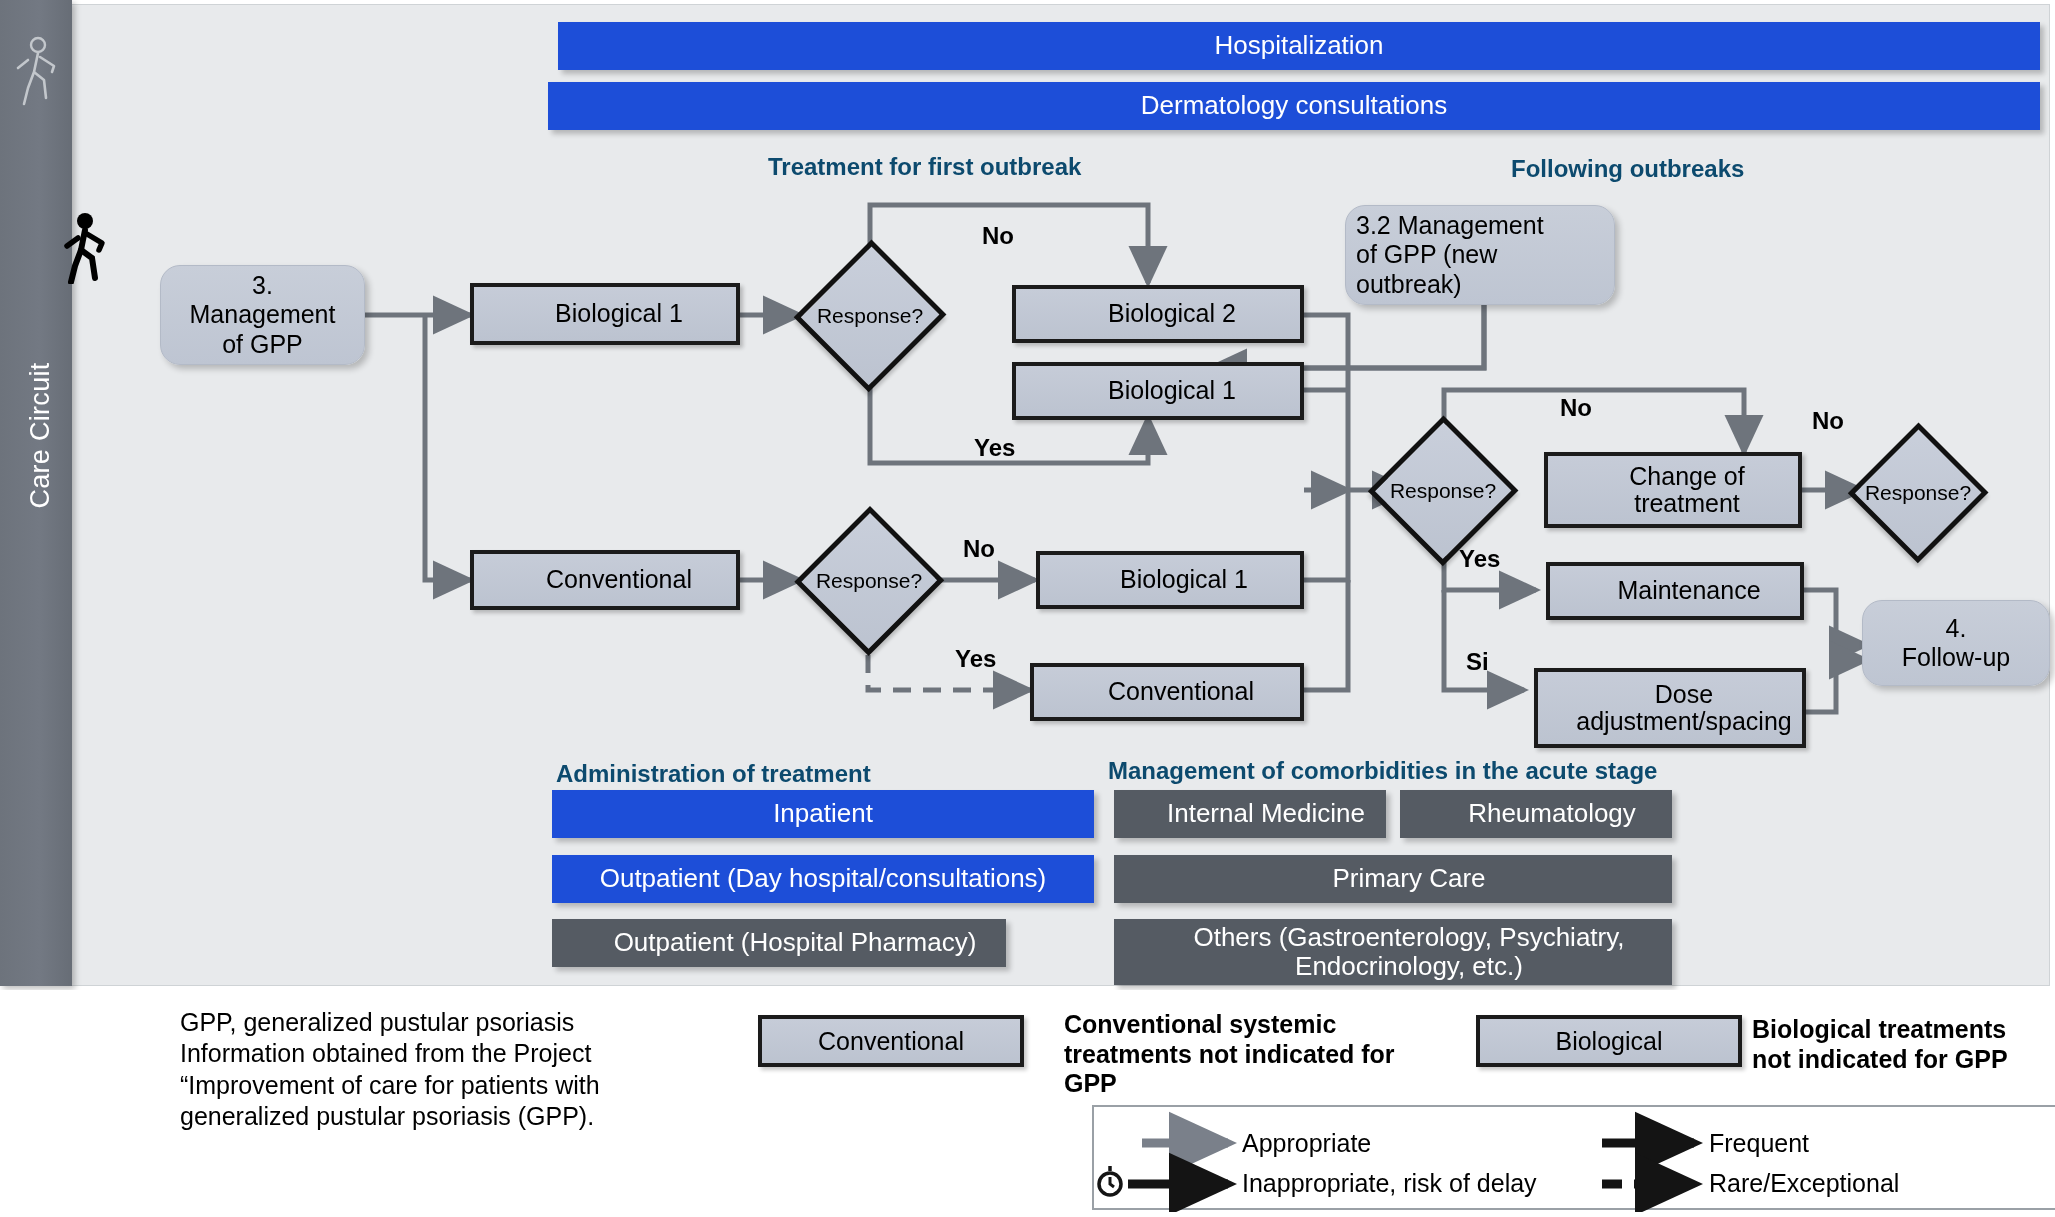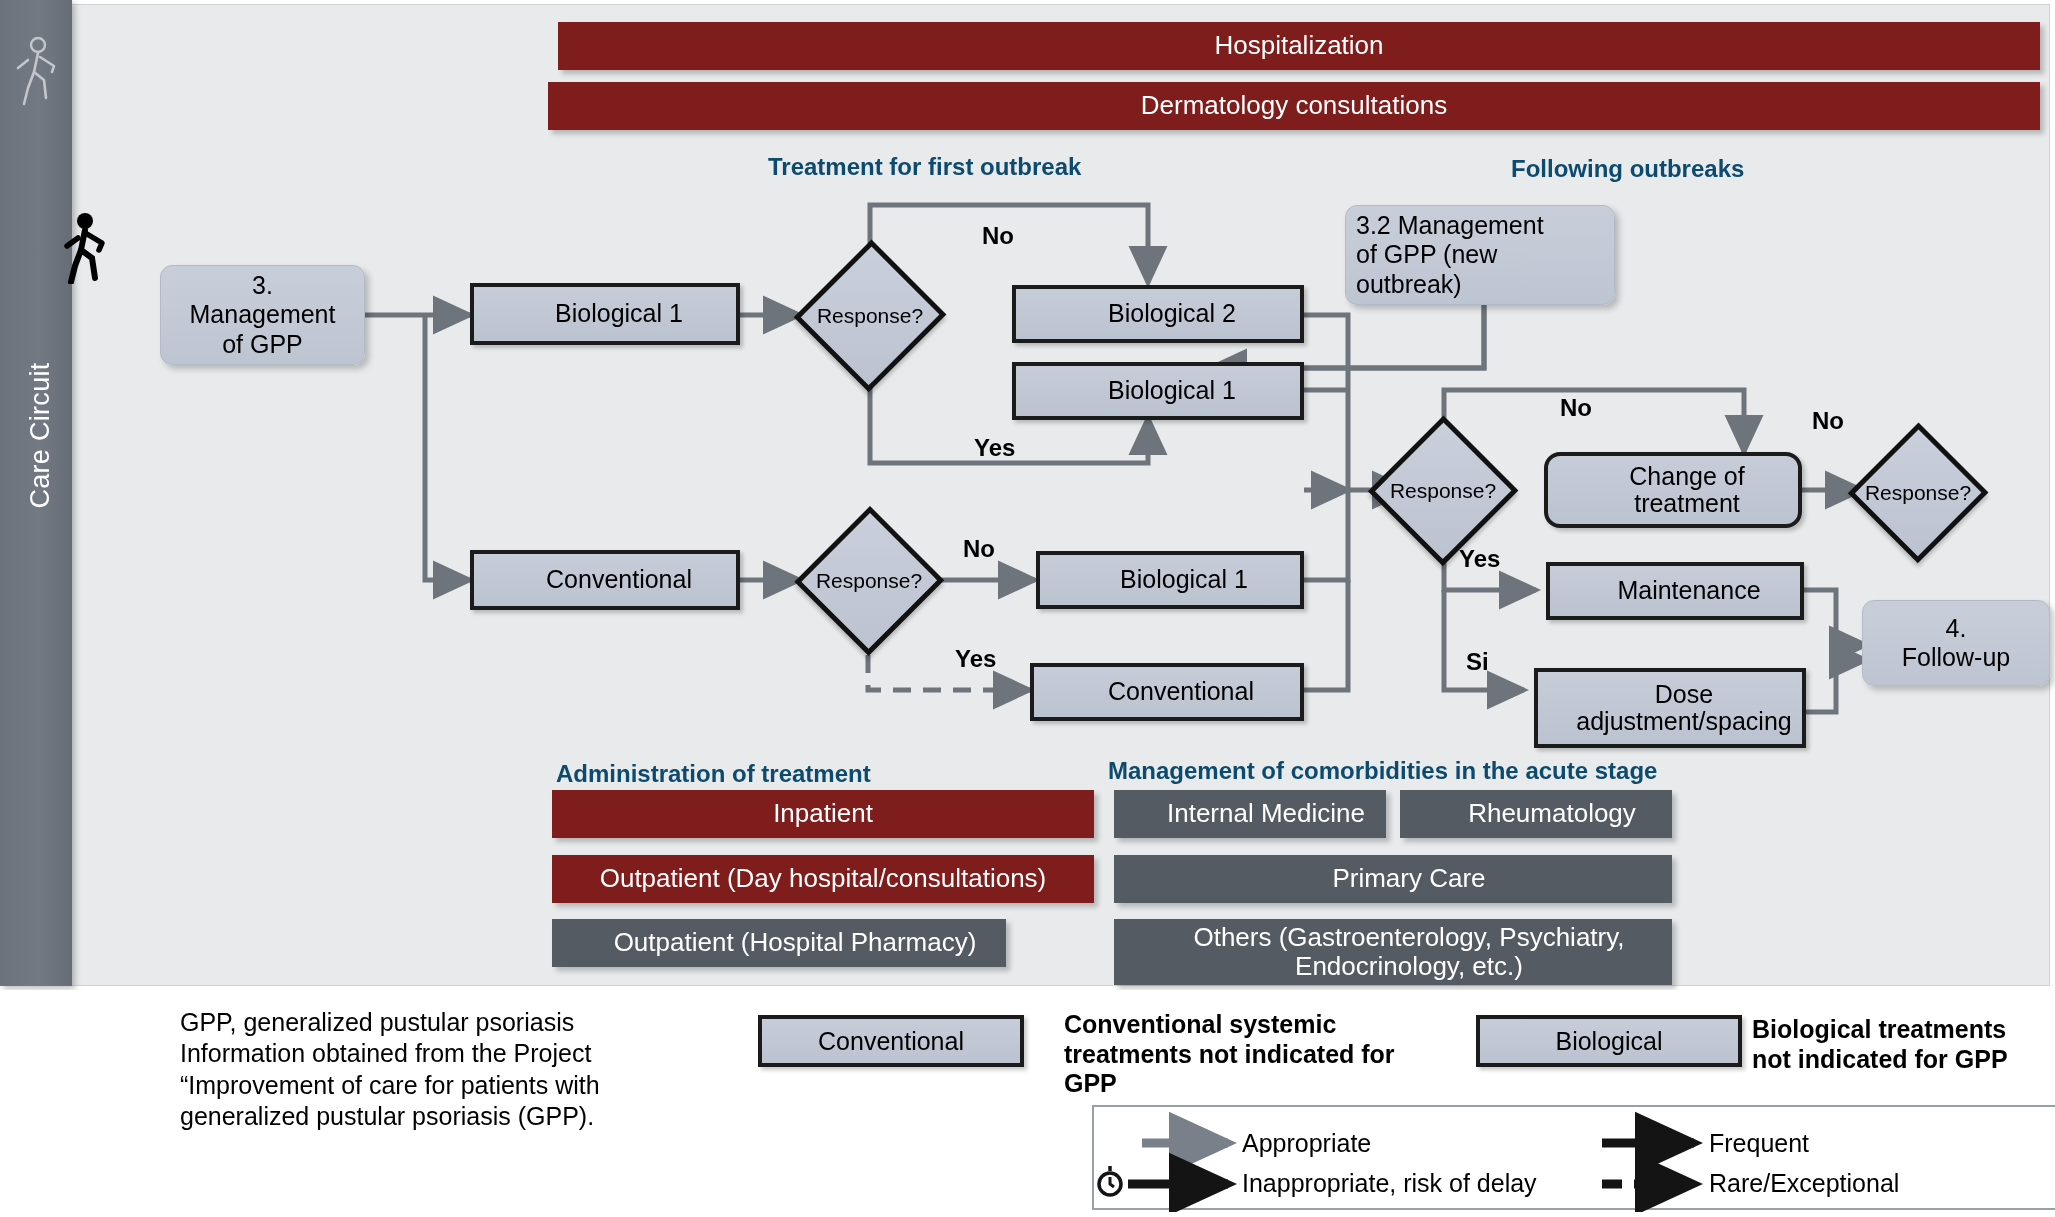--- a/index.html
+++ b/index.html
@@ -34,21 +34,21 @@
     transform: rotate(-90deg);
     letter-spacing: .3px;
     white-space: nowrap;
   }
   .walker-outline { position:absolute; left:16px; top:36px; width:44px; height:72px; }
   .walker-solid   { position:absolute; left:64px; top:212px; width:44px; height:72px; }
 
   
   .band {
     position: absolute;
-    background: #7f1d1d;
+    background: #1d4ed8;
     color: #fff;
     display: flex; align-items: center; justify-content: center;
     font-size: 26px;
     box-shadow: 4px 4px 5px rgba(0,0,0,.22);
     text-align: center;
     line-height: 1.12;
     padding: 0 8px;
   }
   .band.dark { background: #555b63; padding-left: 40px; }
 
@@ -67,21 +67,21 @@
     display: flex; align-items: center; justify-content: center;
     font-size: 25px; color: #000; text-align: center; line-height: 1.1;
     box-shadow: 3px 3px 4px rgba(0,0,0,.22);
     padding-left: 28px;
   }
   
   .rbox {
     position: absolute;
     background: linear-gradient(to bottom,#c8ced9 0%, #bec5d2 100%);
     border: 1px solid #b3bac7;
-    border-radius: 12px;
+    border-radius: 20px;
     display: flex; align-items: center; justify-content: center;
     font-size: 25px; color: #000; text-align: center; line-height: 1.18;
     box-shadow: 4px 4px 6px rgba(0,0,0,.22);
     padding: 4px 10px;
   }
   .rbox.left { justify-content: flex-start; text-align: left; }
 
   
   .diamond {
     position: absolute;
@@ -245,21 +245,21 @@
 
   <div class="rbox left" style="left: 1345px; top: 205px; width: 270px; height: 100px; white-space: pre-line;">3.2 Management
 of GPP (new
 outbreak)</div>
 
   <div class="diamond" style="left:1368px; top:415px; width:150px; height:152px;">
     <div class="shape"></div>
     <div class="dlabel">Response?</div>
   </div>
 
-  <div class="pbox" style="left: 1544px; top: 452px; width: 258px; height: 76px; white-space: pre-line; border-radius: 16px;">Change of
+  <div class="pbox" style="left: 1544px; top: 452px; width: 258px; height: 76px; white-space: pre-line;">Change of
 treatment</div>
 
   <div class="diamond" style="left:1848px; top:422px; width:140px; height:142px;">
     <div class="shape"></div>
     <div class="dlabel">Response?</div>
   </div>
 
   <div class="pbox" style="left:1546px; top:562px; width:258px; height:58px;">Maintenance</div>
   <div class="pbox" style="left: 1534px; top: 668px; width: 272px; height: 80px; white-space: pre-line;">Dose
 adjustment/spacing</div>

